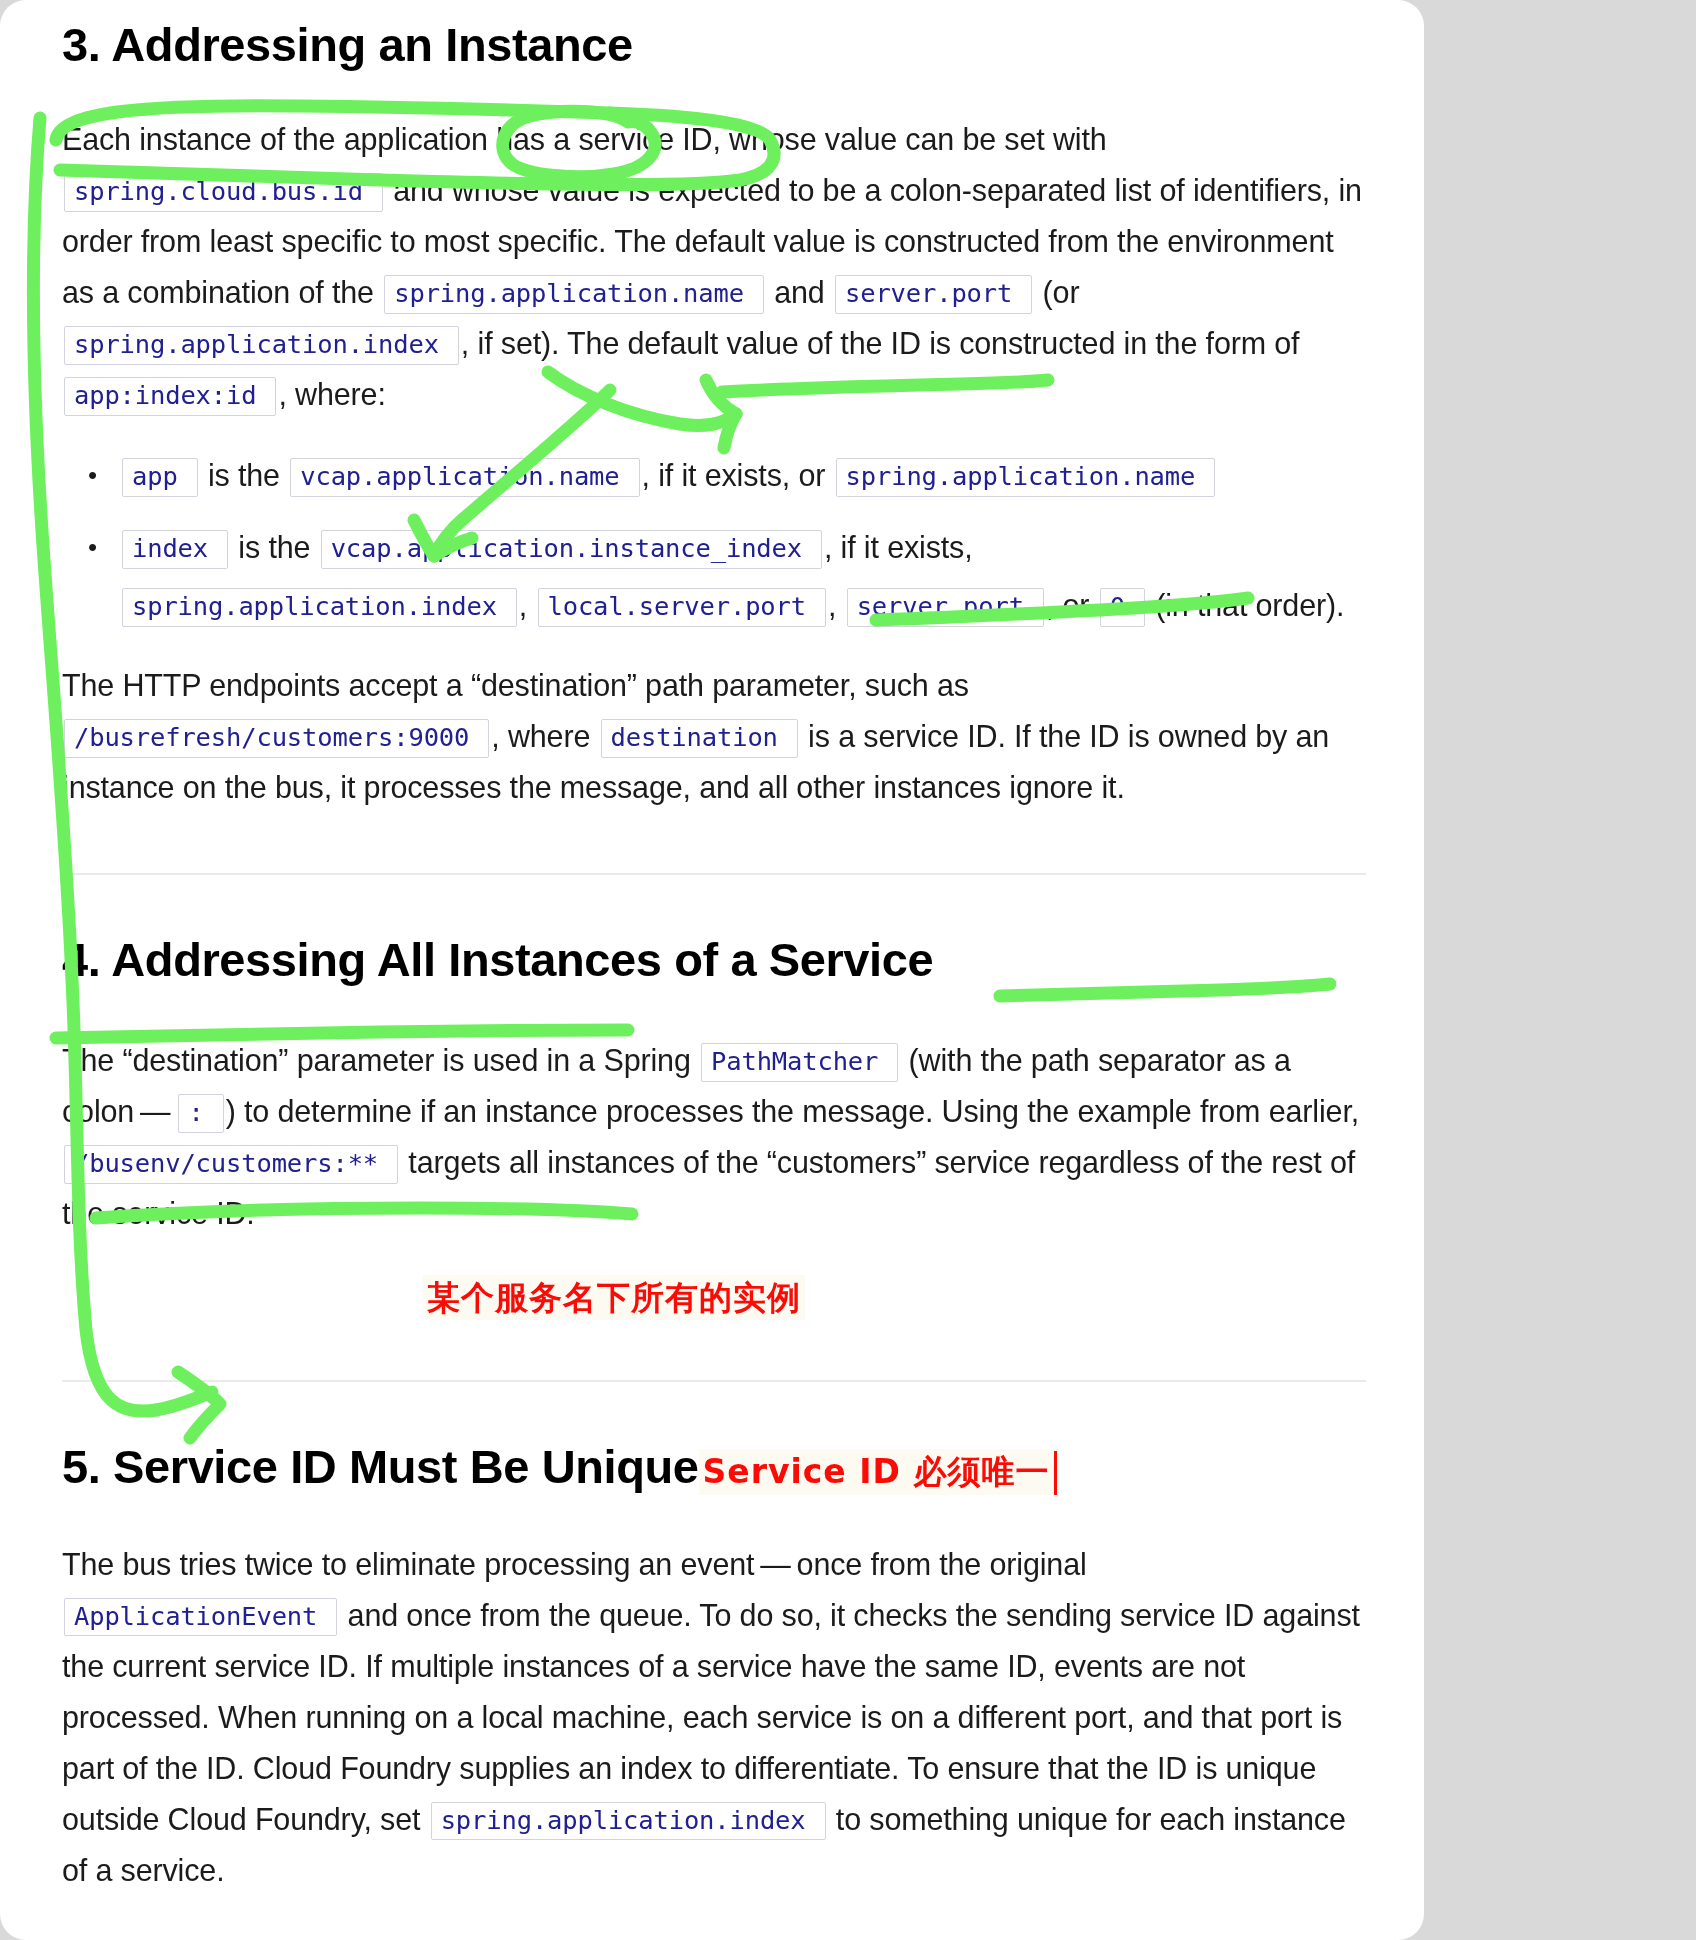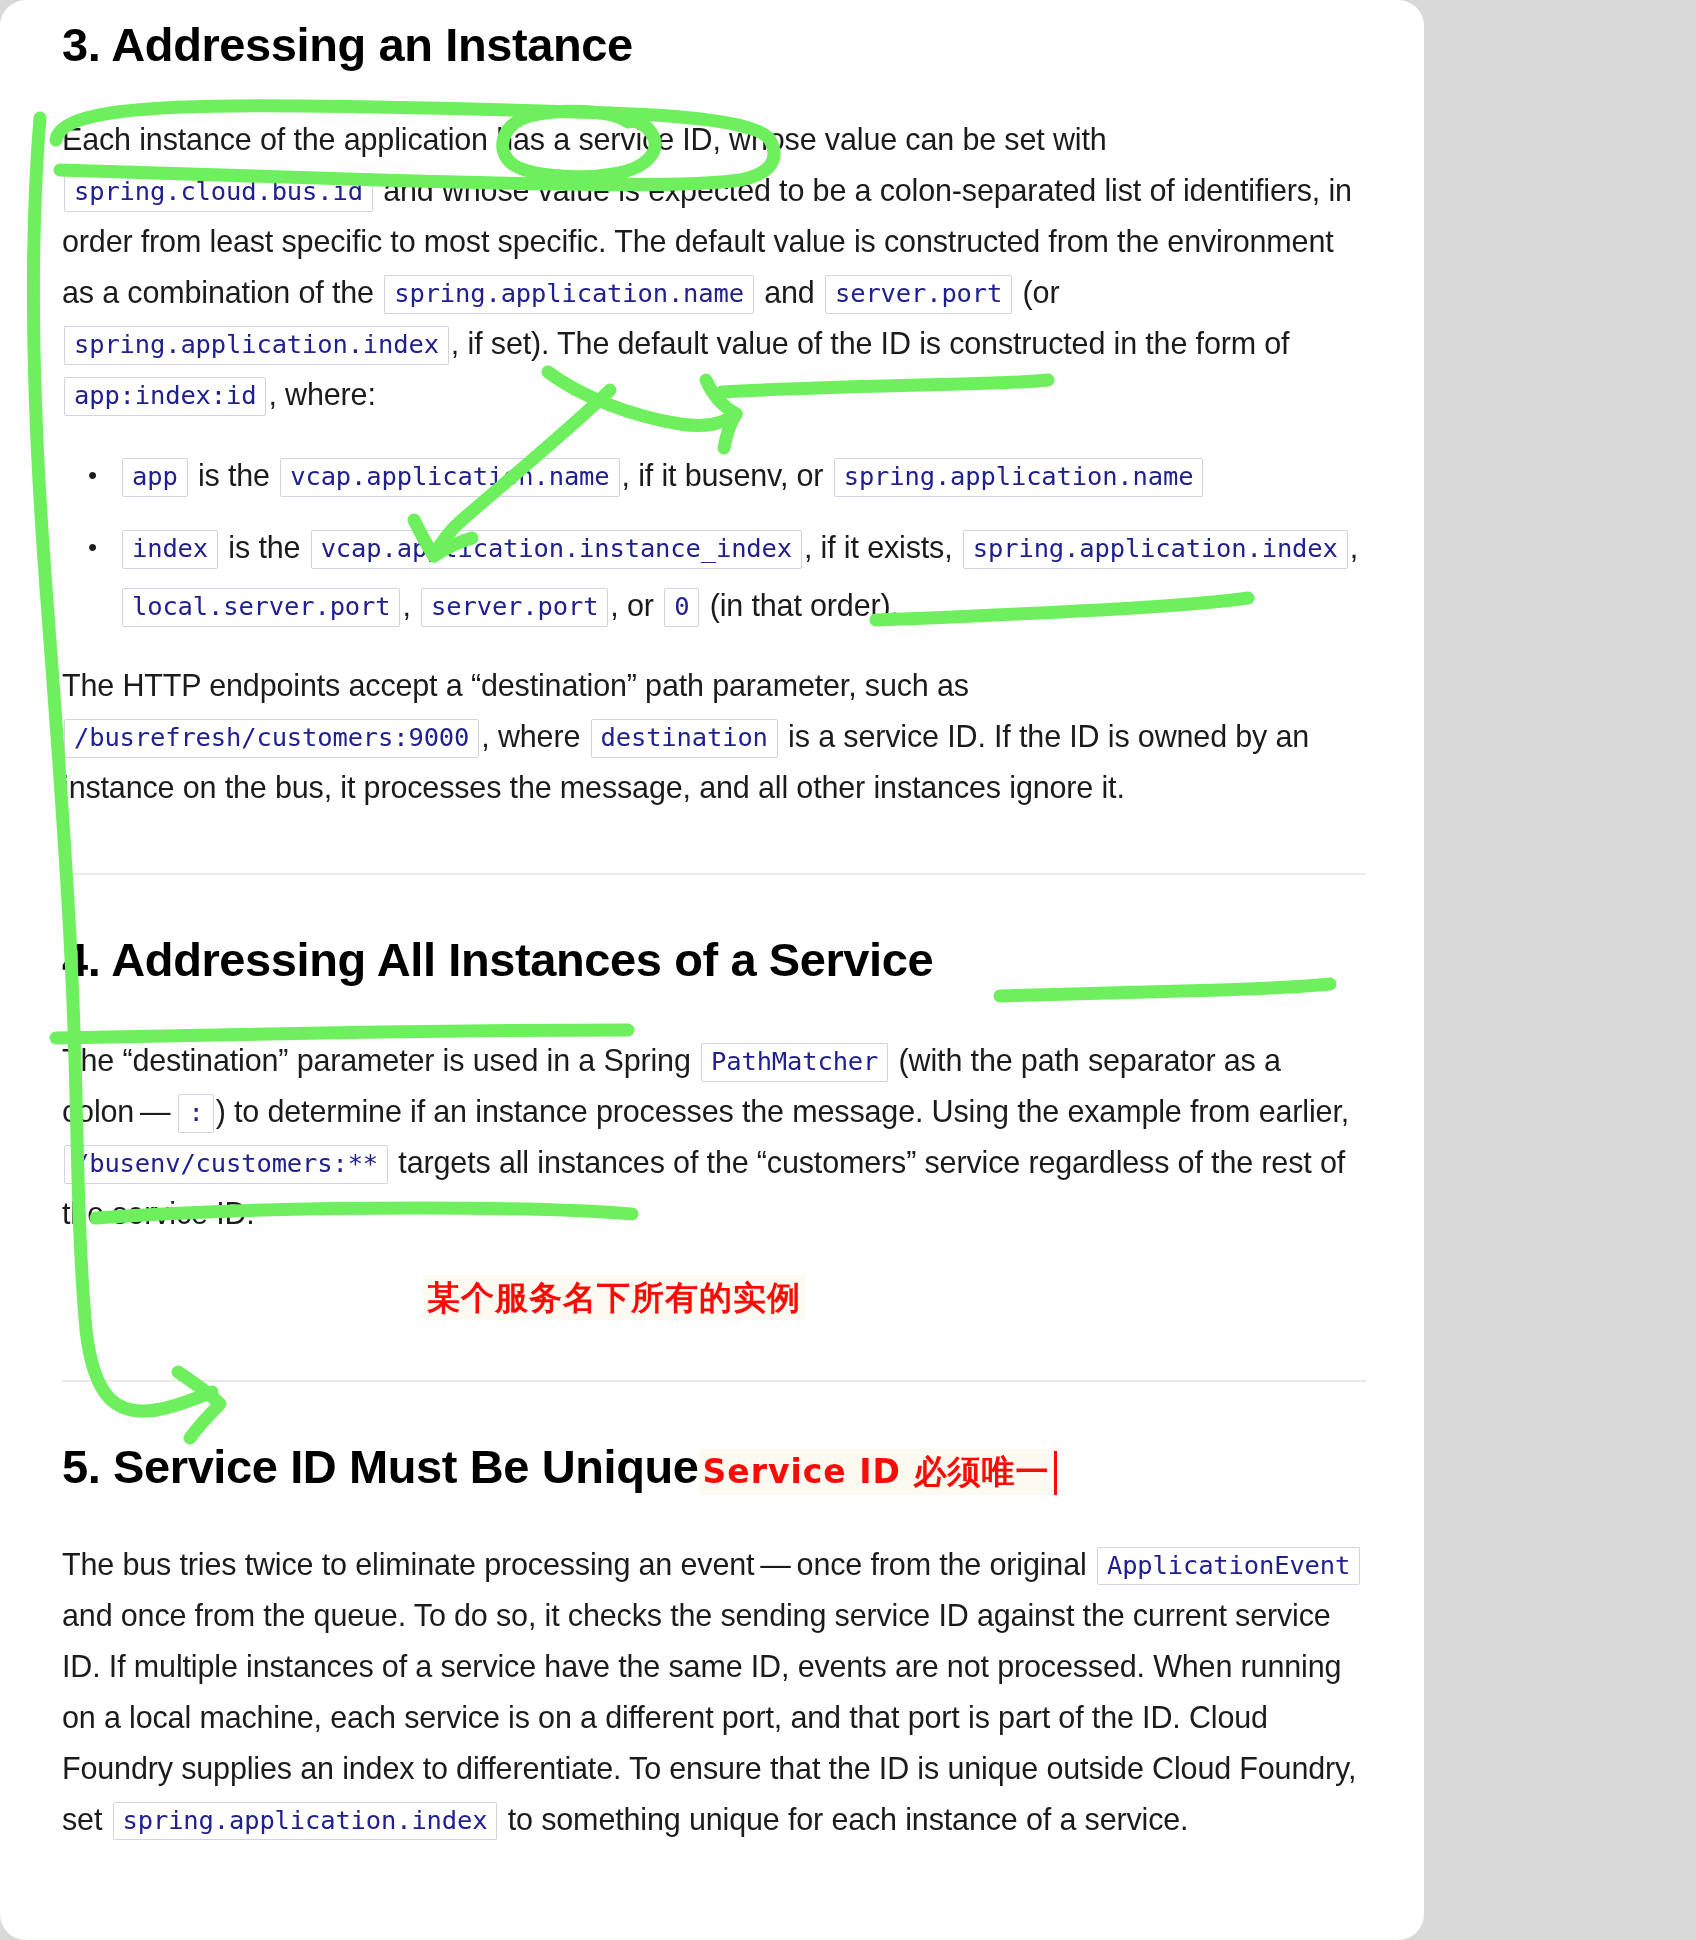--- a/index.html
+++ b/index.html
@@ -70,21 +70,21 @@
     color: #1b1b1b;
   }
 
   code.tok {
     font-family: "DejaVu Sans Mono", "Liberation Mono", monospace;
     font-size: 25.5px;
     color: #202090;
     background: #ffffff;
     border: 1px solid #d3d3e0;
     border-radius: 2px;
-    padding: 5px 9px 6px 9px;
+    padding: 5px 19px 6px 9px;
     white-space: nowrap;
     line-height: 1;
     display: inline-block;
     vertical-align: 1px;
     margin: 0 2px;
   }
 
   hr.divider {
     border: none;
     border-top: 2px solid #eaeaea;
@@ -176,21 +176,21 @@
     </g>
   </svg>
 
   <div class="content">
 
     <h1 class="section-heading">3. Addressing an Instance</h1>
 
     <p class="body"><span>Each instance of the application has a service ID, whose value can be set with </span><code class="tok">spring.cloud.bus.id</code><span> and whose value is expected to be a colon-separated list of identifiers, in order from least specific to most specific. The default value is constructed from the environment as a combination of the </span><code class="tok">spring.application.name</code><span> and </span><code class="tok">server.port</code><span> (or </span><code class="tok">spring.application.index</code><span>, if set). The default value of the ID is constructed in the form of </span><code class="tok">app:index:id</code><span>, where:</span></p>
 
     <ul class="bullets">
-      <li><code class="tok">app</code><span> is the </span><code class="tok">vcap.application.name</code><span>, if it busenv, or </span><code class="tok">spring.application.name</code></li>
+      <li><code class="tok">app</code><span> is the </span><code class="tok">vcap.application.name</code><span>, if it exists, or </span><code class="tok">spring.application.name</code></li>
 
       <li><code class="tok">index</code><span> is the </span><code class="tok">vcap.application.instance_index</code><span>, if it exists, </span><code class="tok">spring.application.index</code><span>, </span><code class="tok">local.server.port</code><span>, </span><code class="tok">server.port</code><span>, or </span><code class="tok">0</code><span> (in that order).</span></li>
 
     </ul>
 
     <p class="body"><span>The HTTP endpoints accept a “destination” path parameter, such as </span><code class="tok">/busrefresh/customers:9000</code><span>, where </span><code class="tok">destination</code><span> is a service ID. If the ID is owned by an instance on the bus, it processes the message, and all other instances ignore it.</span></p>
 
 
     <hr class="divider">
 

